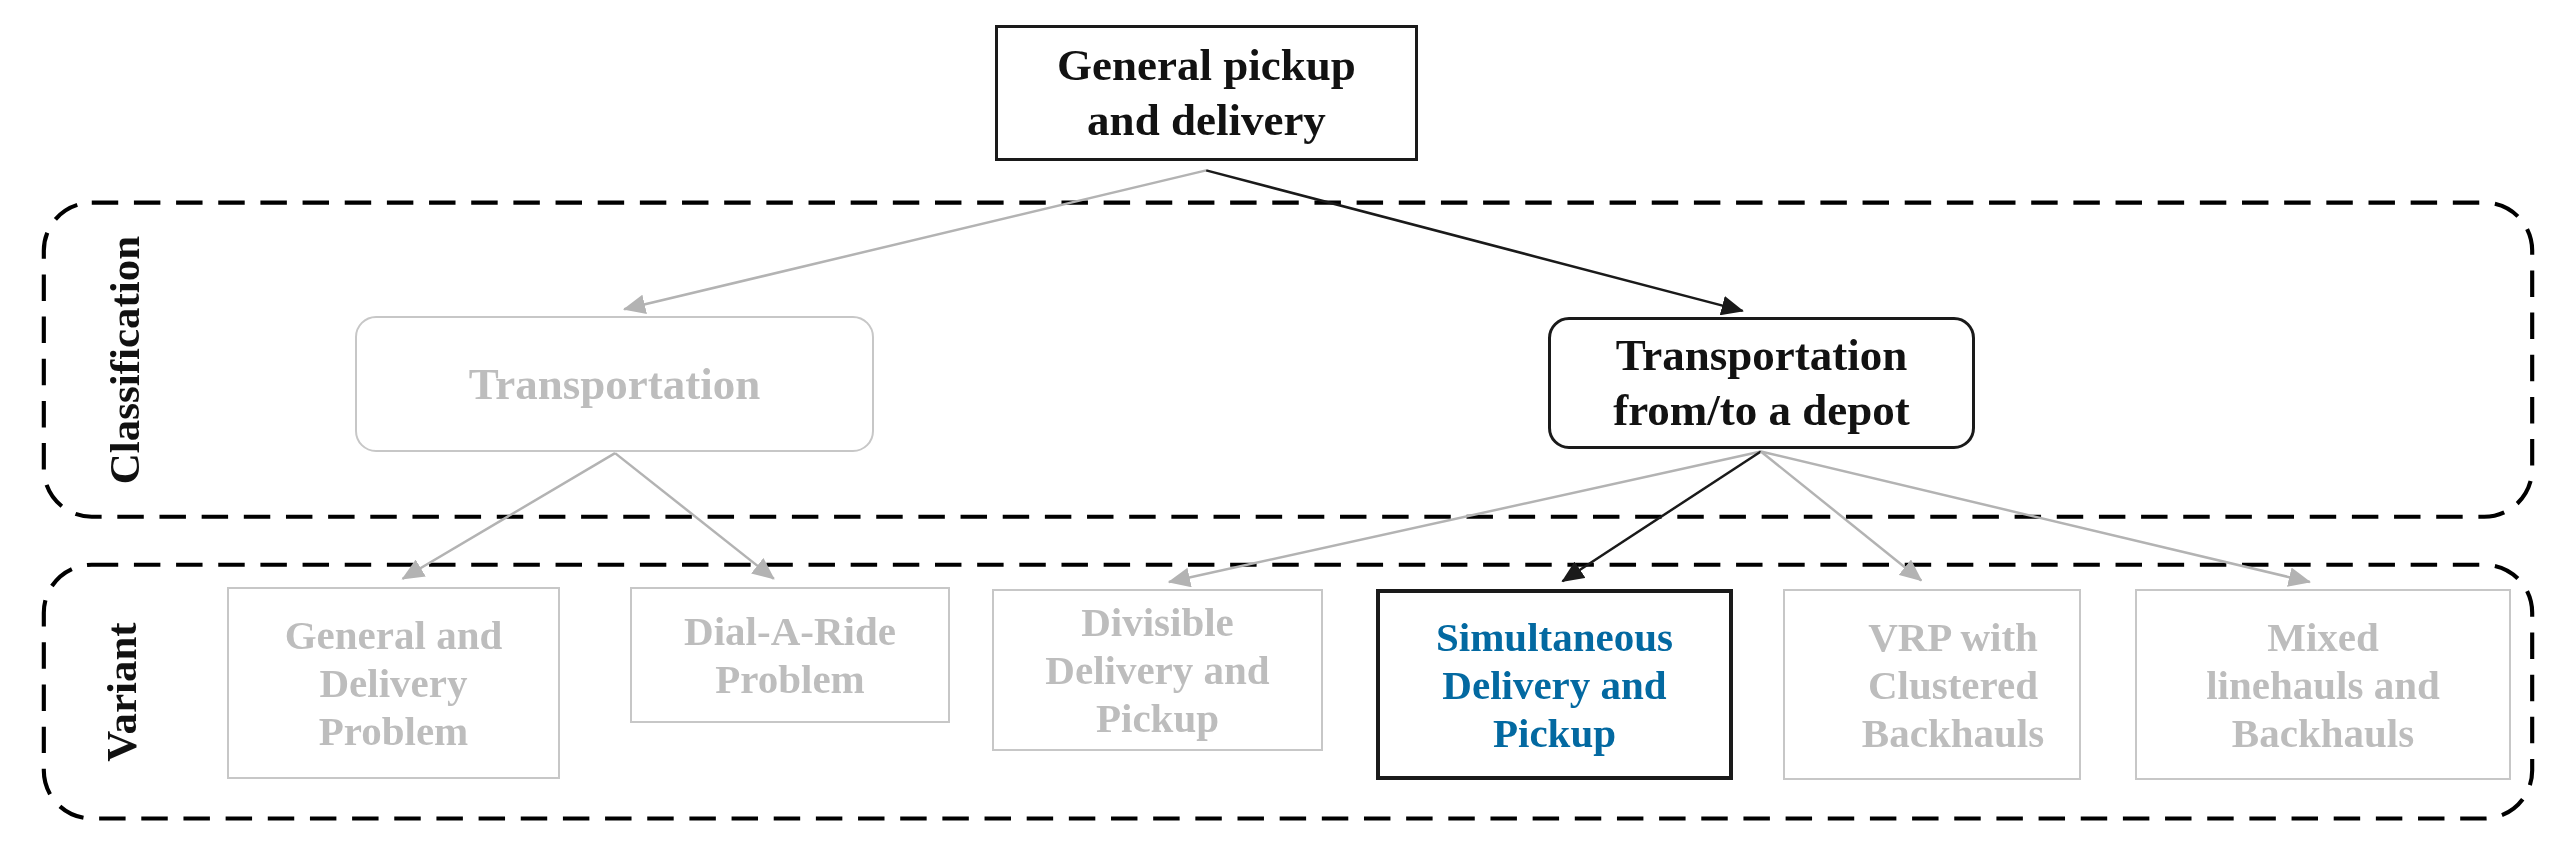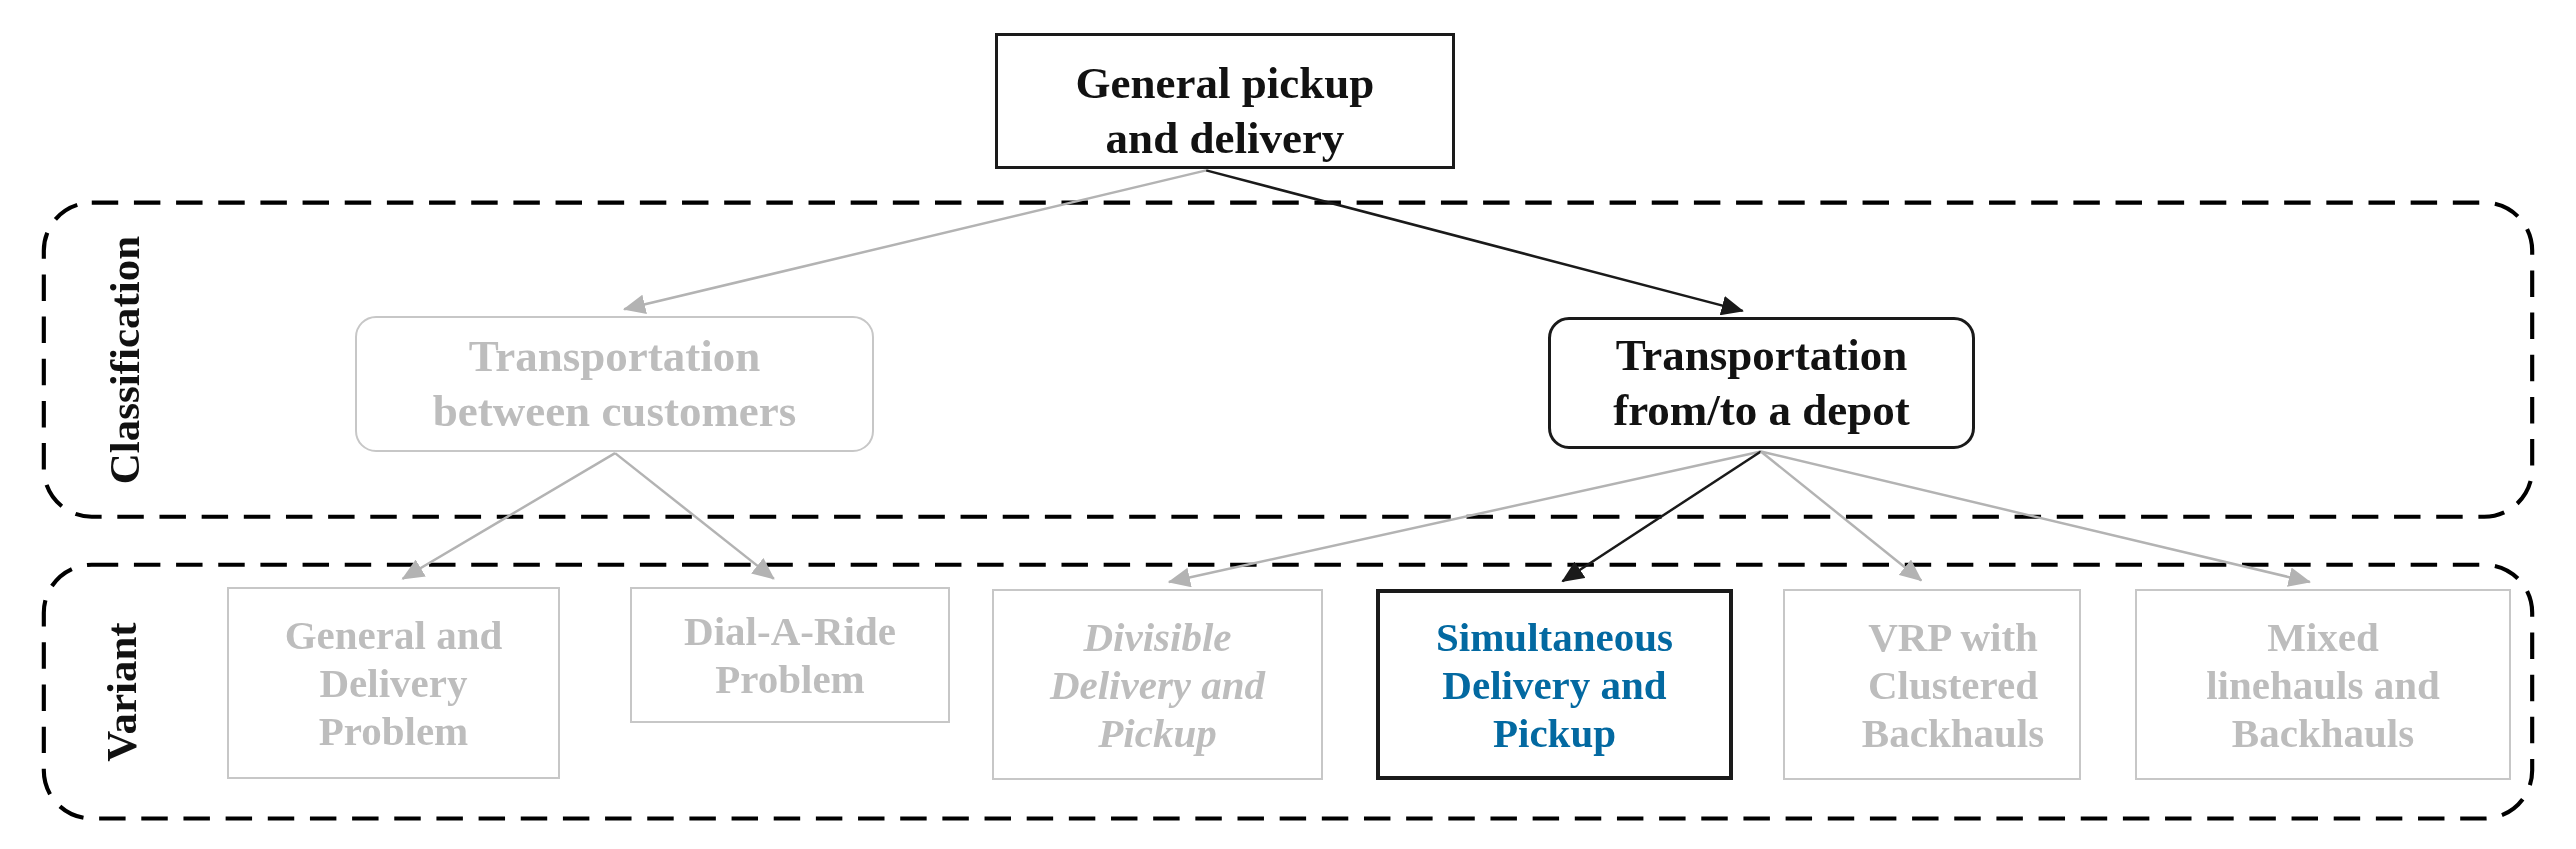--- a/index.html
+++ b/index.html
@@ -64,47 +64,46 @@
 
     <line x1="2130" y1="546" x2="1414" y2="704" stroke="#b3b3b3" stroke-width="3" marker-end="url(#arrow-gray)"></line>
     <line x1="2130" y1="546" x2="1890" y2="703" stroke="#1a1a1a" stroke-width="3" marker-end="url(#arrow-black)"></line>
     <line x1="2130" y1="546" x2="2324" y2="702" stroke="#b3b3b3" stroke-width="3" marker-end="url(#arrow-gray)"></line>
     <line x1="2130" y1="546" x2="2794" y2="704" stroke="#b3b3b3" stroke-width="3" marker-end="url(#arrow-gray)"></line>
   </svg>
 
   <div class="band-label" style="left:124px;top:360px;">Classification</div>
   <div class="band-label" style="left:121px;top:692px;">Variant</div>
 
-  <div class="node em sz-top" style="left:995px;top:33px;width:460px;height:136px;justify-content:flex-end;">
+  <div class="node em sz-top" style="left:995px;top:25px;width:423px;height:136px;">
     <div>General pickup</div>
     <div>and delivery</div>
   </div>
 
   <div class="node dim sz-class" style="left:355px;top:316px;width:519px;height:136px;">
     <div>Transportation</div>
-    <div>between customers</div>
   </div>
 
   <div class="node em sz-class" style="left:1548px;top:317px;width:427px;height:132px;">
     <div>Transportation</div>
     <div>from/to a depot</div>
   </div>
 
   <div class="node dim sz-var" style="left:227px;top:587px;width:333px;height:192px;">
     <div>General and</div>
     <div>Delivery</div>
     <div>Problem</div>
   </div>
 
   <div class="node dim sz-var" style="left:630px;top:587px;width:320px;height:136px;">
     <div>Dial-A-Ride</div>
     <div>Problem</div>
   </div>
 
-  <div class="node dim sz-var" style="left:992px;top:589px;width:331px;height:191px;font-style:italic;">
+  <div class="node dim sz-var" style="left:992px;top:589px;width:331px;height:162px;">
     <div>Divisible</div>
     <div>Delivery and</div>
     <div>Pickup</div>
   </div>
 
   <div class="node em-thick sz-var" style="left:1376px;top:589px;width:357px;height:191px;">
     <div>Simultaneous</div>
     <div>Delivery and</div>
     <div>Pickup</div>
   </div>

